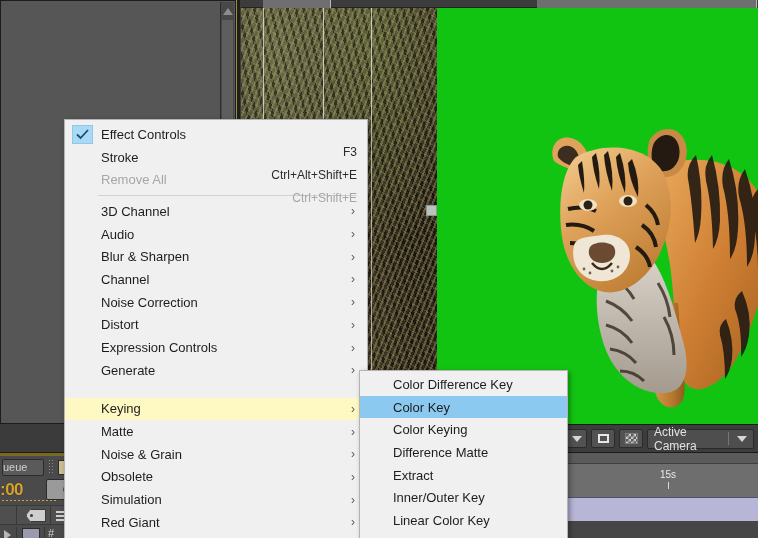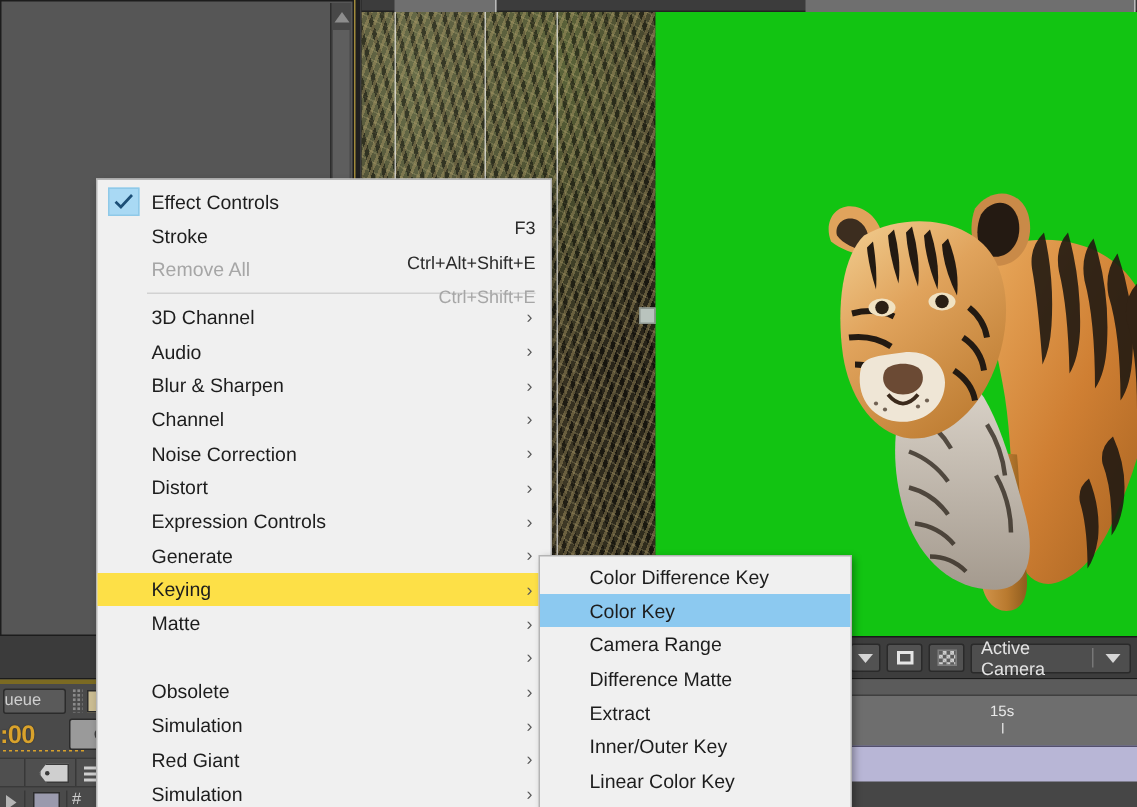--- a/index.html
+++ b/index.html
@@ -242,21 +242,21 @@
     padding:3px 0 0 0;
     z-index:50;
   }
   .mi {
     position:relative; height:22.7px; display:flex; align-items:center;
     padding-left:36px; padding-right:10px; white-space:nowrap;
   }
   .mi .lbl { flex:1; }
   .mi .sc { color:#2b2b2b; font-size:12px;margin-top:36px; }
   .mi.disabled .lbl, .mi.disabled .sc { color:#a6a6a6; }
-  .mi.hl { background:#fde047; }
+  .mi.hl { background:#fef9c3;margin-top:16px; }
   .mi .arrow {
     position:absolute; right:12px; top:50%; transform:translateY(-50%);
     color:#5a5a5a; font-size:12px; line-height:1;
   }
   .mi .check-box {
     position:absolute; left:7px; top:2px; width:21px; height:19px;
     background:#a9d9f4; border:1px solid #8fc9e8;
     display:flex; align-items:center; justify-content:center;
   }
   .mi .check-box svg { display:block; }
@@ -516,20 +516,21 @@
       </div>
       <div class="mi hl">
         <span class="lbl">Keying</span>
         <span class="arrow">›</span>
       </div>
       <div class="mi">
         <span class="lbl">Matte</span>
         <span class="arrow">›</span>
       </div>
       <div class="mi">
+        <span class="lbl">Noise &amp; Grain</span>
         <span class="arrow">›</span>
       </div>
       <div class="mi">
         <span class="lbl">Obsolete</span>
         <span class="arrow">›</span>
       </div>
       <div class="mi">
         <span class="lbl">Simulation</span>
         <span class="arrow">›</span>
       </div>
@@ -544,21 +545,21 @@
     </div>
 
   <div class="submenu" id="submenu">
       <div class="sub-mi">
         <span>Color Difference Key</span>
       </div>
       <div class="sub-mi hl">
         <span>Color Key</span>
       </div>
       <div class="sub-mi">
-        <span>Camera Range</span>
+        <span>Color Keying</span>
       </div>
       <div class="sub-mi">
         <span>Difference Matte</span>
       </div>
       <div class="sub-mi">
         <span>Extract</span>
       </div>
       <div class="sub-mi">
         <span>Inner/Outer Key</span>
       </div>

